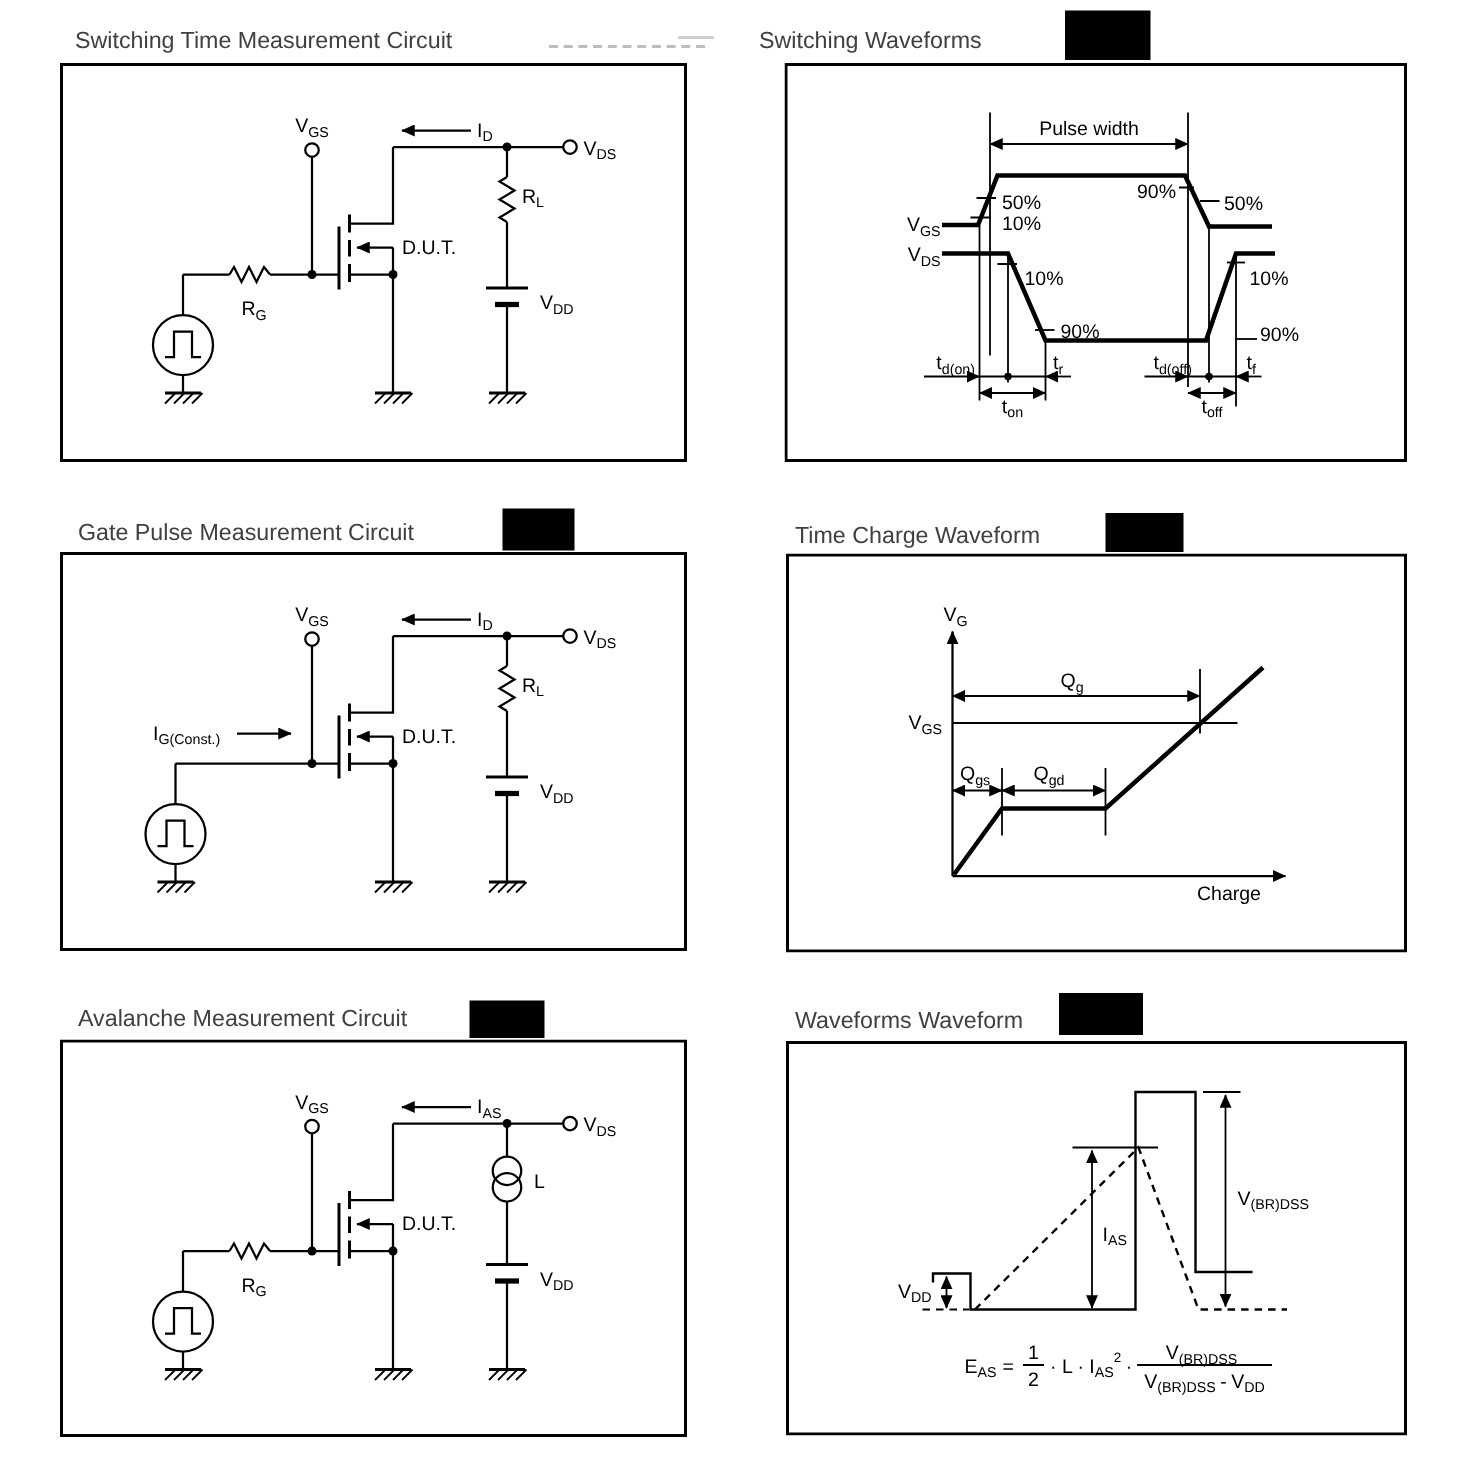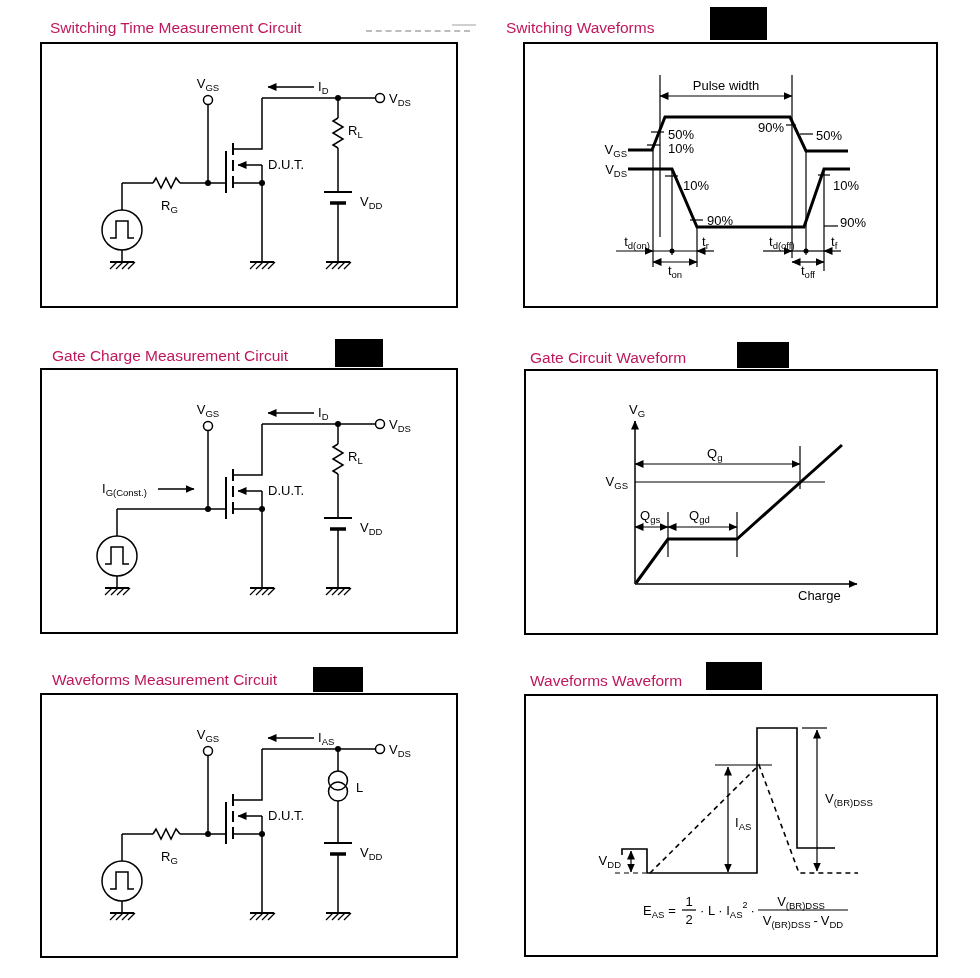--- a/index.html
+++ b/index.html
@@ -1,18 +1,18 @@
 <!DOCTYPE html>
 <html><head>
 <meta charset="utf-8">
 <style>
   html,body{margin:0;padding:0;background:#ffffff;}
   .page{position:relative;width:980px;height:978px;background:#ffffff;
         font-family:"Liberation Sans", sans-serif;overflow:hidden;}
-  .ptitle{position:absolute;font-size:15.5px;line-height:20px;color:#be185d;white-space:nowrap;}
+  .ptitle{position:absolute;font-size:15.5px;line-height:20px;color:#404040;white-space:nowrap;}
   .redact{position:absolute;background:#000;}
   .fadedmark{position:absolute;height:0;}
   .fm-dash{border-top:2px dashed #bdbdbd;}
   .fm-solid{border-top:2px solid #cfcfcf;}
   svg.pnl{position:absolute;display:block;}
   svg text{font-family:"Liberation Sans", sans-serif;font-size:13px;fill:#000;}
   .sub{font-size:9.5px;}
   .sup{font-size:9px;}
   .bdr{fill:none;stroke:#000;stroke-width:2;}
   .s1{stroke:#000;stroke-width:1.2;fill:none;}
@@ -74,27 +74,27 @@
     </defs>
   </svg>
 
   <div class="ptitle" style="left:50px;top:18px">Switching Time Measurement Circuit</div>
   <div class="fadedmark fm-dash" style="left:366px;top:30px;width:104px"></div>
   <div class="fadedmark fm-solid" style="left:452px;top:24px;width:24px"></div>
 
   <div class="ptitle" style="left:506px;top:18px">Switching Waveforms</div>
   <div class="redact" style="left:710px;top:7px;width:57px;height:33px"></div>
 
-  <div class="ptitle" style="left:52px;top:346px">Gate Charge Measurement Circuit</div>
+  <div class="ptitle" style="left:52px;top:346px">Gate Pulse Measurement Circuit</div>
   <div class="redact" style="left:335px;top:339px;width:48px;height:28px"></div>
 
-  <div class="ptitle" style="left:530px;top:348px">Gate Circuit Waveform</div>
+  <div class="ptitle" style="left:530px;top:348px">Time Charge Waveform</div>
   <div class="redact" style="left:737px;top:342px;width:52px;height:26px"></div>
 
-  <div class="ptitle" style="left:52px;top:670px">Waveforms Measurement Circuit</div>
+  <div class="ptitle" style="left:52px;top:670px">Avalanche Measurement Circuit</div>
   <div class="redact" style="left:313px;top:667px;width:50px;height:25px"></div>
 
   <div class="ptitle" style="left:530px;top:671px">Waveforms Waveform</div>
   <div class="redact" style="left:706px;top:662px;width:56px;height:28px"></div>
 
   <svg class="pnl" style="left:40px;top:42px" width="418" height="266" viewBox="0 0 418 266">
     <rect x="1" y="1" width="416" height="264" class="bdr"></rect>
     <g>
       <line x1="82" y1="168" x2="82" y2="141" class="s15"></line>
       <line x1="82" y1="141" x2="113" y2="141" class="s15"></line>

